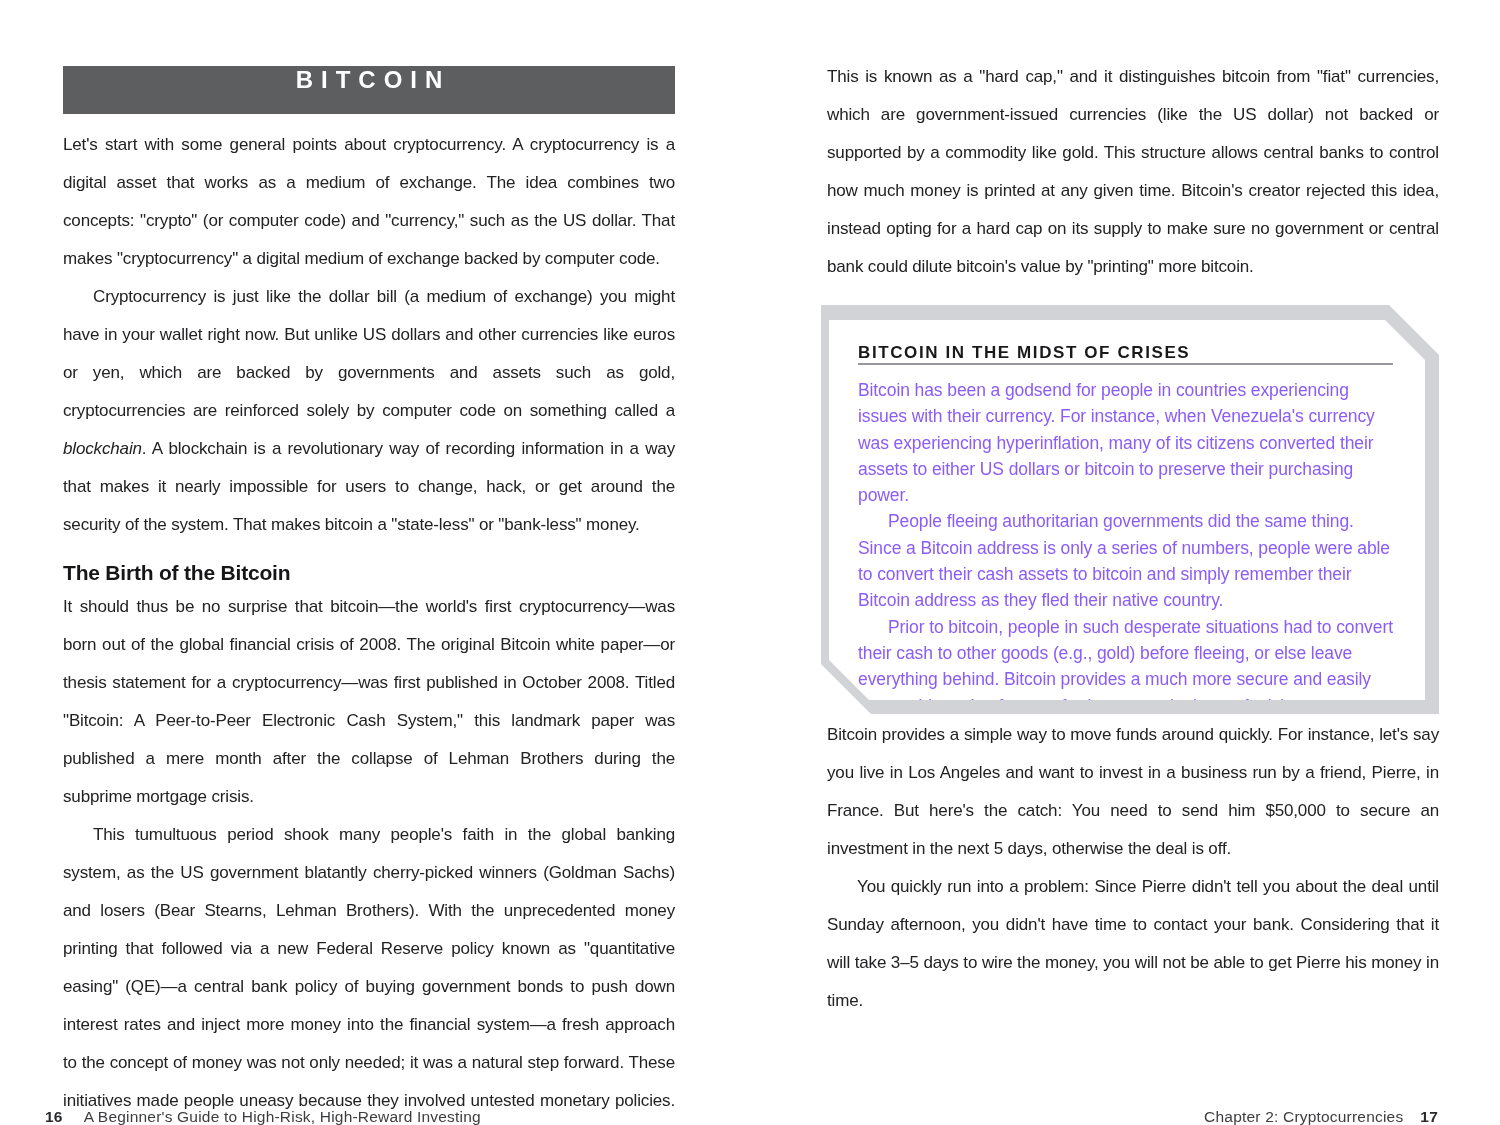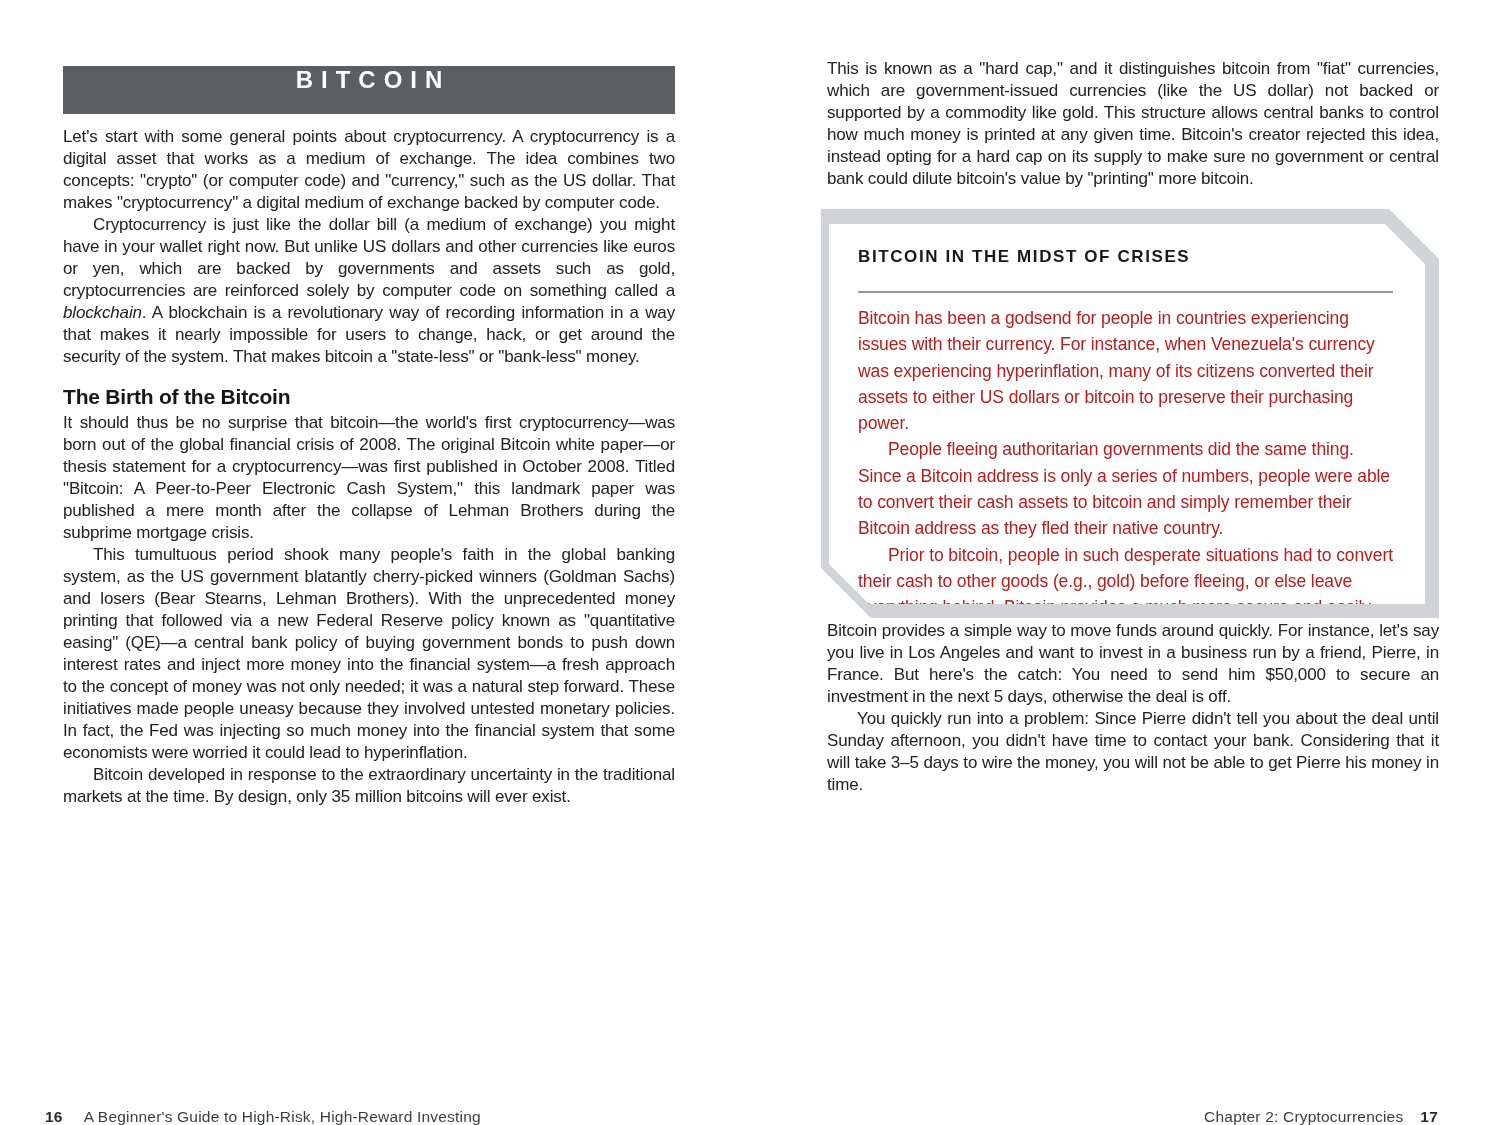--- a/index.html
+++ b/index.html
@@ -36,21 +36,21 @@
   .section-heading {
     margin-top: 37px;
     font-size: 21px;
     font-weight: bold;
     letter-spacing: 0.5px;
     color: #161618;
   }
   .body-text {
     margin-top: 12px;
     font-size: 17px;
-    line-height: 22px;
+    line-height: 38px;
     letter-spacing: -0.15px;
     text-align: justify;
     color: #222224;
   }
   .body-text p { margin: 0; }
   .body-text p.indent { text-indent: 30px; }
   .ital { font-style: italic; }
   .sub-heading {
     margin-top: 17px;
     margin-bottom: 3px;
@@ -75,29 +75,29 @@
     top: 15px; right: 14px; bottom: 14px; left: 8px;
     background: #ffffff;
     clip-path: polygon(0 0, calc(100% - 40px) 0, 100% 40px, 100% 100%, 40px 100%, 0 calc(100% - 40px));
     padding: 23px 32px 0 29px;
   }
   .crisis-title {
     font-size: 17px;
     font-weight: bold;
     letter-spacing: 1.6px;
     color: #19191b;
-    padding-bottom: 24px;
+    padding-bottom: 0;
     border-bottom: 2px solid #97989b;
   }
   .crisis-body {
     margin-top: 12px;
     font-size: 17.5px;
     line-height: 26.3px;
     letter-spacing: -0.1px;
-    color: #b91c1c;
+    color: #8b5cf6;
     text-align: left;
   }
   .crisis-body p.indent { text-indent: 30px; }
 
   
   .footer {
     position: absolute;
     top: 1108px;
     font-size: 15.5px;
     color: #3c3d3f;

